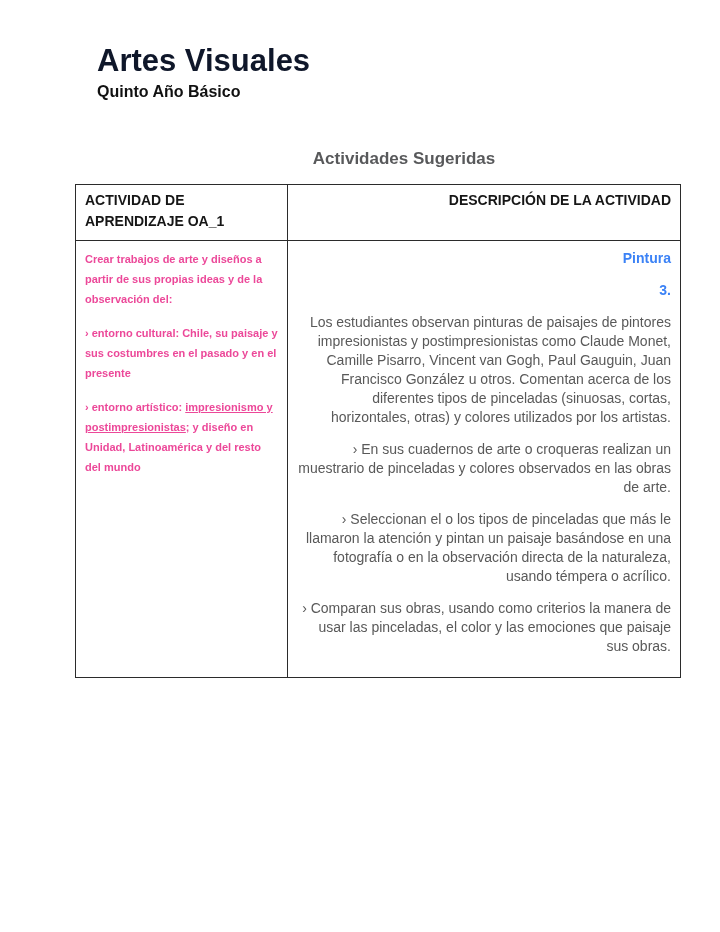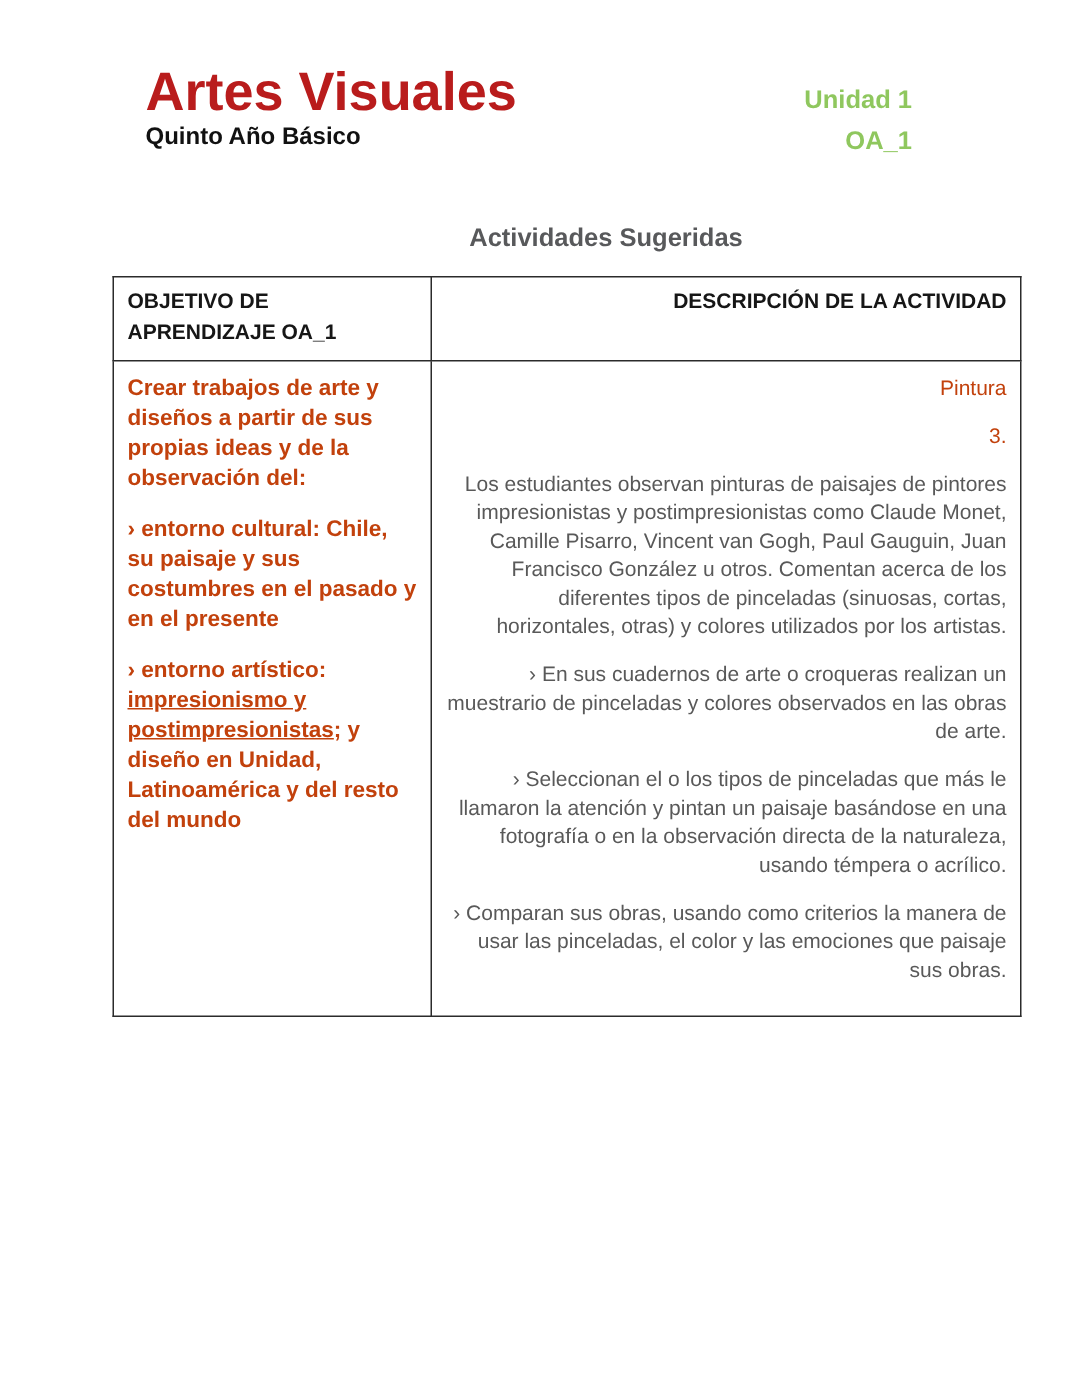--- a/index.html
+++ b/index.html
@@ -19,23 +19,23 @@
   .doc-header {
     position: absolute;
     top: 44px;
     left: 97px;
     right: 112px;
     display: flex;
     justify-content: space-between;
     align-items: flex-start;
   }
   .doc-title {
-    font-size: 36px;
+    font-size: 31px;
     font-weight: bold;
-    color: #b91c1c;
+    color: #0f172a;
     line-height: 34px;
     letter-spacing: 0px;
   }
   .doc-subtitle {
     font-size: 16px;
     font-weight: bold;
     color: #111111;
     line-height: 24px;
     margin-top: 2px;
   }
@@ -82,59 +82,55 @@
     font-size: 14px;
     font-weight: bold;
     color: #161616;
     line-height: 21px;
     height: 36px;
   }
   .th-left  { text-align: left; }
   .th-right { text-align: center; }
 
   .objective-cell {
-    font-size: 15px;
+    font-size: 11px;
     font-weight: bold;
-    color: #c2410c;
+    color: #ec4899;
     line-height: 20px;
   }
   .objective-cell p { margin: 3px 0 14px 0; }
   .underlined { text-decoration: underline; }
 
   .activity-cell {
     font-size: 14px;
     color: #595959;
     line-height: 19px;
   }
   .activity-cell p { margin: 3px 0 13px 0; }
   .activity-category, .activity-number {
-    font-weight: normal;
-    color: #c2410c;
+    font-weight: bold;
+    color: #3b82f6;
   }
 </style>
 </head>
 <body>
 
 <div class="doc-header">
   <div class="doc-header-left">
     <div class="doc-title">Artes Visuales</div>
     <div class="doc-subtitle">Quinto Año Básico</div>
   </div>
-  <div class="doc-header-right">
-    <div class="unit-label">Unidad 1</div>
-    <div class="oa-label">OA_1</div>
-  </div>
 </div>
 
 <div class="section-title">Actividades Sugeridas</div>
 
 <table class="activity-table">
   <tbody>
     <tr>
-      <td class="col-objective th-cell th-left">OBJETIVO DE APRENDIZAJE OA_1</td>
+      <td class="col-objective th-cell th-left">ACTIVIDAD DE APRENDIZAJE OA_1</td>
       <td class="col-activity th-cell th-right">DESCRIPCIÓN DE LA ACTIVIDAD</td>
     </tr>
     <tr>
       <td class="col-objective objective-cell">
         <p>Crear trabajos de arte y diseños a partir de sus propias ideas y de la observación del:</p>
         <p><span>› entorno cultural: Chile, su paisaje y sus costumbres en el pasado y en el presente</span></p>
         <p><span>› entorno artístico: </span><span class="underlined">impresionismo y postimpresionistas</span><span>; y diseño en Unidad, Latinoamérica y del resto del mundo</span></p>
       </td>
       <td class="col-activity activity-cell">
         <p class="activity-category">Pintura</p>

